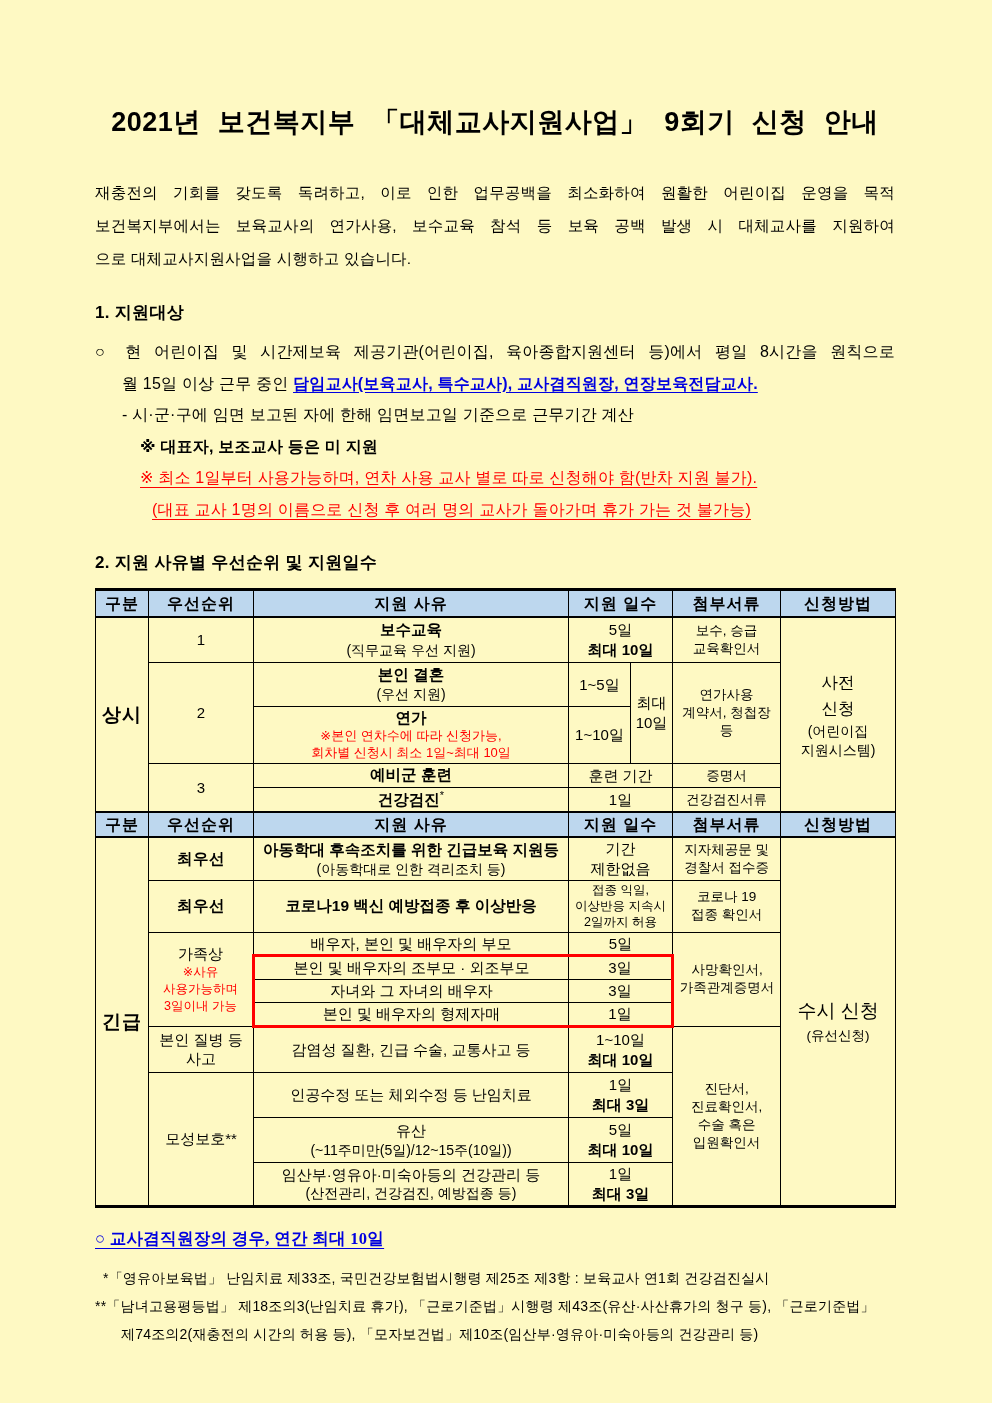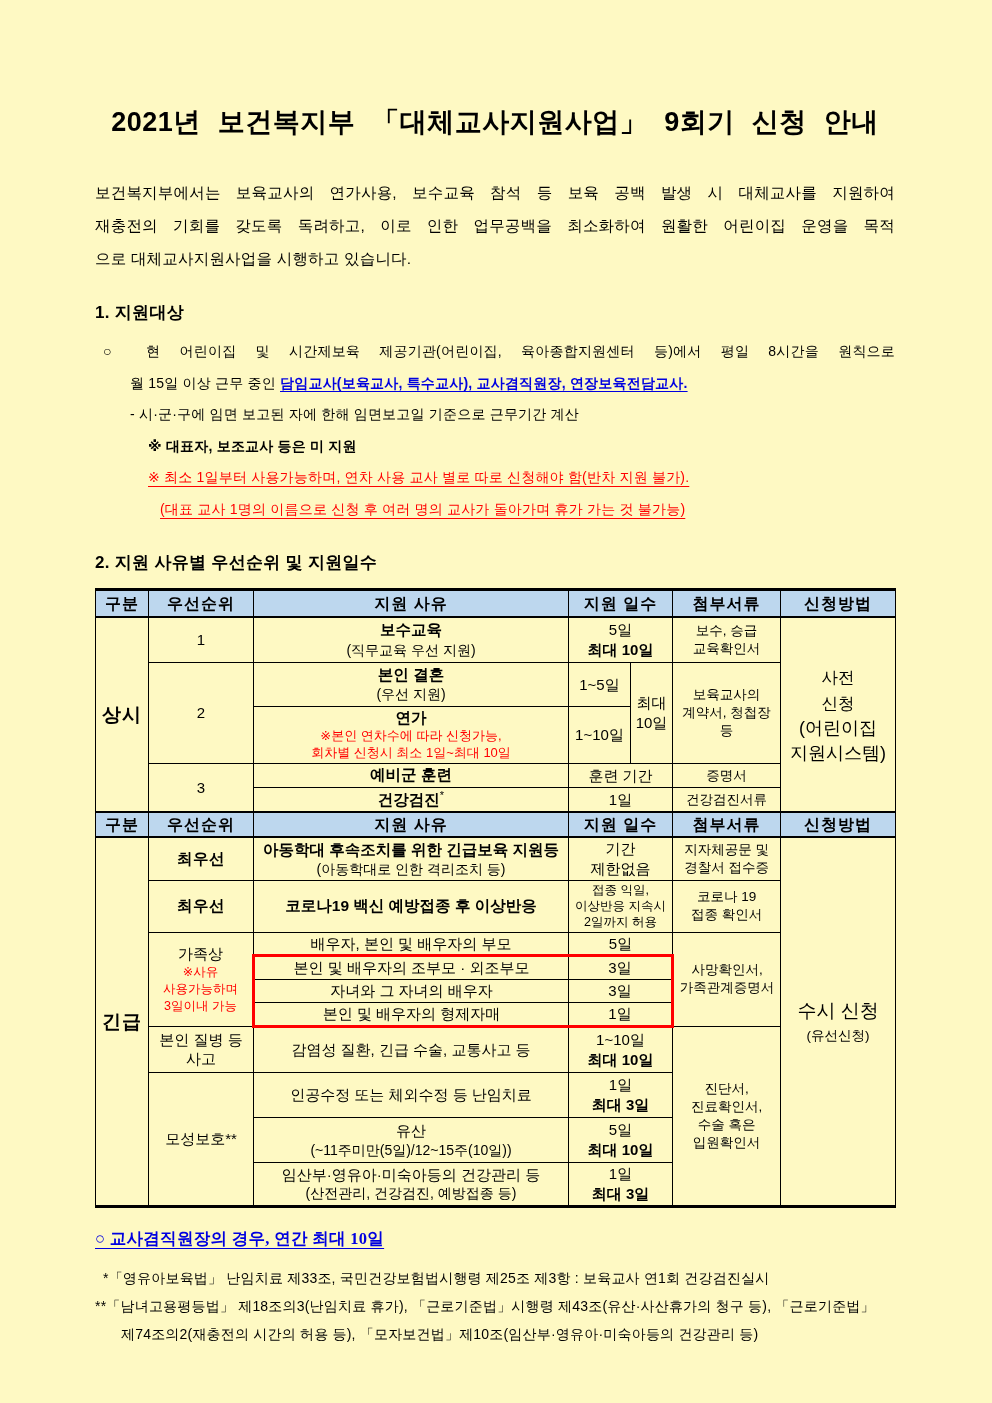--- a/index.html
+++ b/index.html
@@ -16,21 +16,21 @@
   }
 
   
   .intro{margin-top:36px;font-size:15.5px;line-height:33px;letter-spacing:0.2px;}
   .intro .just{text-align:justify;text-align-last:justify;}
 
   
   .sec-heading{margin-top:26px;font-size:17px;font-weight:bold;letter-spacing:0.3px;}
 
   
-  .s1{margin-top:12px;font-size:14px;line-height:31.5px;letter-spacing:0.2px;margin-left:8px;}
+  .s1{margin-top:12px;font-size:16px;line-height:31.5px;letter-spacing:0.2px;}
   .s1 .ln1{text-align:justify;text-align-last:justify;}
   .s1 .ind1{padding-left:27px;}
   .s1 .ind2{padding-left:45px;}
   .s1 .ind3{padding-left:57px;}
   .bold{font-weight:bold;}
   .blue-link{color:#0000E0;font-weight:bold;text-decoration:underline;text-underline-offset:3px;}
   .red-ul{color:#FF0000;text-decoration:underline;text-underline-offset:4px;}
 
   
   .tbl-wrap{margin-top:14px;}
@@ -62,21 +62,21 @@
   .pri-red{color:#FF0000;font-size:12.5px;line-height:1.25;margin-top:1px;}
   .reason-main{font-size:15.5px;font-weight:bold;}
   .reason-sub{font-size:14px;}
   .reason-plain{font-size:15px;}
   .red-note{color:#FF0000;font-size:13px;line-height:1.3;}
   .days{font-size:15px;}
   .days-max{font-size:15px;font-weight:bold;}
   .days-small{font-size:12.5px;line-height:1.3;}
   .doc{font-size:13.5px;line-height:1.32;}
   .method-big{font-size:16.5px;line-height:1.6;}
-  .method-sub{font-size:18px;line-height:1.35;}
+  .method-sub{font-size:14px;line-height:1.35;}
   .method-big2{font-size:19px;line-height:1.5;}
   .method-sub2{font-size:13.5px;line-height:1.5;}
   sup.star{font-size:11px;vertical-align:super;line-height:0;}
 
   
   .foot-blue{
     margin-top:20px;font-size:16.5px;font-weight:bold;color:#0000E0;
     text-decoration:underline;text-underline-offset:4px;letter-spacing:0.3px;font-family:Liberation Serif, serif;
   }
   .foot-notes{margin-top:14px;font-size:14px;line-height:28px;letter-spacing:0.2px;}
@@ -85,22 +85,22 @@
 </style>
 </head>
 <body>
 
 <div class="page">
   <div class="content">
 
     <div class="doc-title">2021년 보건복지부 「대체교사지원사업」 9회기 신청 안내</div>
 
     <div class="intro">
+      <div class="just">재충전의 기회를 갖도록 독려하고, 이로 인한 업무공백을 최소화하여 원활한 어린이집 운영을 목적</div>
       <div class="just">보건복지부에서는 보육교사의 연가사용, 보수교육 참석 등 보육 공백 발생 시 대체교사를 지원하여</div>
-      <div class="just">재충전의 기회를 갖도록 독려하고, 이로 인한 업무공백을 최소화하여 원활한 어린이집 운영을 목적</div>
       <div>으로 대체교사지원사업을 시행하고 있습니다.</div>
     </div>
 
     <div class="sec-heading">1. 지원대상</div>
 
     <div class="s1">
       <div class="ln1"><span>○</span> <span>현 어린이집 및 시간제보육 제공기관(어린이집, 육아종합지원센터 등)에서 평일 8시간을 원칙으로</span></div>
       <div class="ind1"><span>월 15일 이상 근무 중인 </span><span class="blue-link">담임교사(보육교사, 특수교사), 교사겸직원장, 연장보육전담교사.</span></div>
       <div class="ind1">- 시·군·구에 임면 보고된 자에 한해 임면보고일 기준으로 근무기간 계산</div>
       <div class="ind2 bold">※ 대표자, 보조교사 등은 미 지원</div>
@@ -160,21 +160,21 @@
           <td>
             <div class="reason-main">본인 결혼</div>
             <div class="reason-sub">(우선 지원)</div>
           </td>
           <td class="days">1~5일</td>
           <td rowspan="2">
             <div class="days">최대</div>
             <div class="days">10일</div>
           </td>
           <td rowspan="2" class="doc">
-            <div>보육교사의</div>
+            <div>연가사용</div>
             <div>계약서, 청첩장 등</div>
           </td>
         </tr>
 
         <tr style="height:50px">
           <td class="bt-dot">
             <div class="reason-main">연가</div>
             <div class="red-note">※본인 연차수에 따라 신청가능,</div>
             <div class="red-note">회차별 신청시 최소 1일~최대 10일</div>
           </td>

